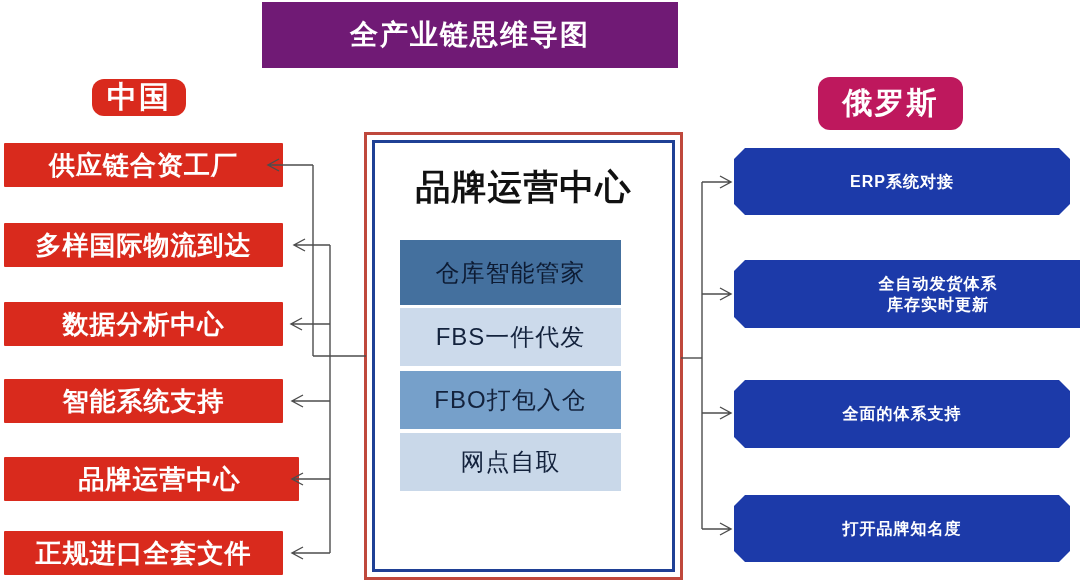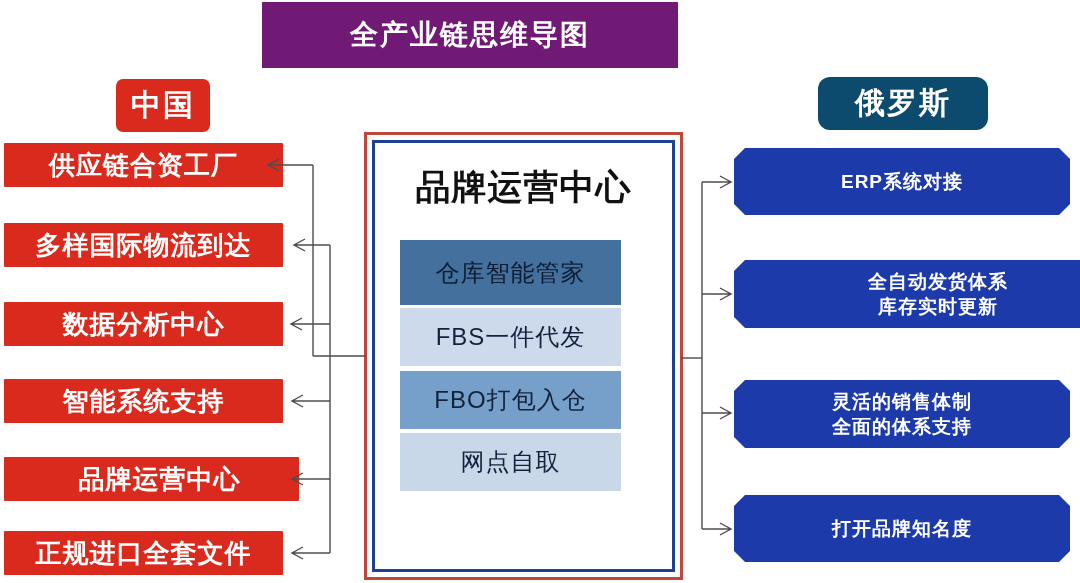--- a/index.html
+++ b/index.html
@@ -11,22 +11,22 @@
   .banner{
     position:absolute;left:262px;top:2px;width:416px;height:66px;
     background:#701a75;color:#ffffff;display:flex;align-items:center;justify-content:center;
     font-size:28px;font-weight:700;letter-spacing:2px;
   }
   
   .grp-label{
     position:absolute;display:flex;align-items:center;justify-content:center;
     color:#ffffff;font-weight:700;font-size:30px;border-radius:12px;letter-spacing:2px;
   }
-  .grp-cn{left:116px;top:79px;width:94px;height:53px;background:#d92a1d;border-radius:7px;}
-  .grp-ru{left:818px;top:77px;width:170px;height:53px;background:#0c4a6e;}
+  .grp-cn{left:92px;top:79px;width:94px;height:37px;background:#d92a1d;}
+  .grp-ru{left:818px;top:77px;width:145px;height:53px;background:#be185d;}
   
   .red-node{
     position:absolute;left:4px;width:279px;height:44px;background:#d92a1d;
     border-radius:1px;color:#ffffff;font-weight:700;font-size:26px;
     display:flex;align-items:center;justify-content:center;letter-spacing:1px;white-space:nowrap;
   }
   .rn-0{top:143px;} .rn-1{top:223px;} .rn-2{top:302px;}
   .rn-3{top:379px;} .rn-4{top:457px;padding-left:16px;} .rn-5{top:531px;}
   
   .center-outer{
@@ -46,21 +46,21 @@
     font-size:24px;color:#13223c;letter-spacing:1px;white-space:nowrap;
   }
   .bar-0{top:240px;height:65px;background:#44709e;color:#0d1b33;}
   .bar-1{top:308px;height:58px;background:#ccdaeb;}
   .bar-2{top:371px;height:58px;background:#76a0ca;}
   .bar-3{top:433px;height:58px;background:#c9d8e9;}
   
   .blue-node{
     position:absolute;left:734px;width:336px;background:#1c3aa9;color:#ffffff;
     display:flex;flex-direction:column;align-items:center;justify-content:center;
-    font-weight:700;font-size:19px;line-height:1.32;letter-spacing:1px;white-space:nowrap;
+    font-weight:700;font-size:16px;line-height:1.32;letter-spacing:1px;white-space:nowrap;
     clip-path:polygon(11px 0,calc(100% - 11px) 0,100% 11px,100% calc(100% - 11px),
                       calc(100% - 11px) 100%,11px 100%,0 calc(100% - 11px),0 11px);
   }
   .bn-0{top:148px;height:67px;} .bn-1{top:260px;height:68px;padding-left:36px;}
   .bn-2{top:380px;height:68px;} .bn-3{top:495px;height:67px;}
   
   #wires{position:absolute;left:0;top:0;width:1080px;height:583px;pointer-events:none;}
   #wires path{stroke:#4d4d4d;stroke-width:1.4;fill:none;}
 </style>
 </head>
@@ -90,21 +90,20 @@
   <div class="bar bar-3">网点自取</div>
 
   <div class="blue-node bn-0">
     <span>ERP系统对接</span>
   </div>
   <div class="blue-node bn-1">
     <span>全自动发货体系</span>
     <span>库存实时更新</span>
   </div>
   <div class="blue-node bn-2">
-    <span>灵活的销售体制</span>
     <span>全面的体系支持</span>
   </div>
   <div class="blue-node bn-3">
     <span>打开品牌知名度</span>
   </div>
 
   <svg id="wires" viewBox="0 0 1080 583">
 
     <path d="M313,165 L313,356"></path>
     <path d="M330,245 L330,553"></path>

